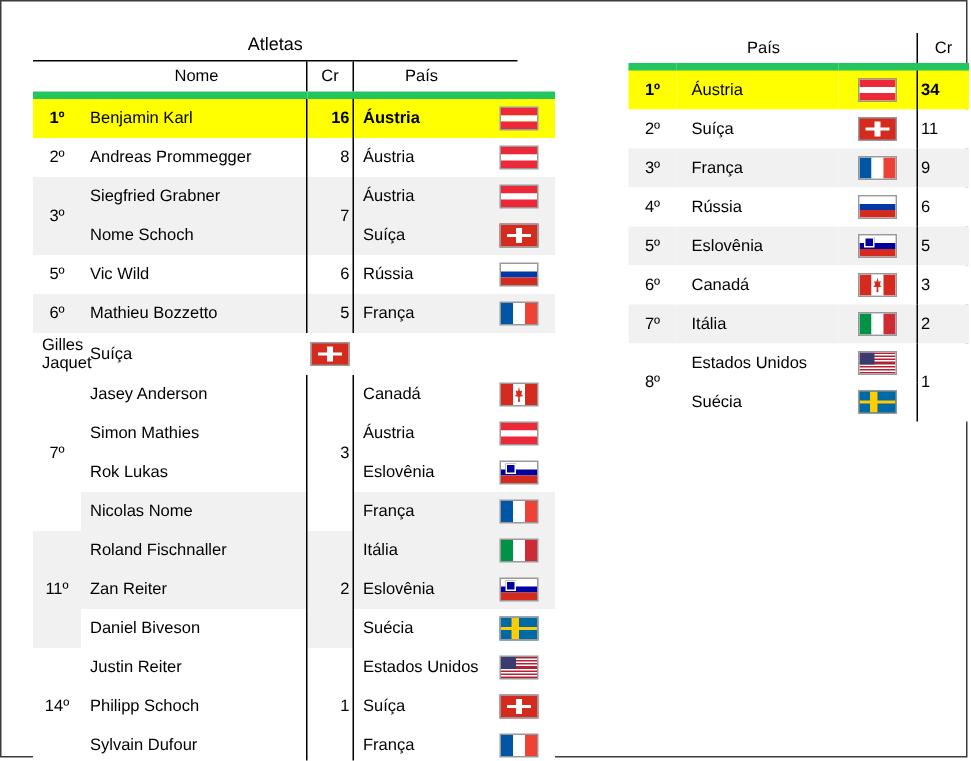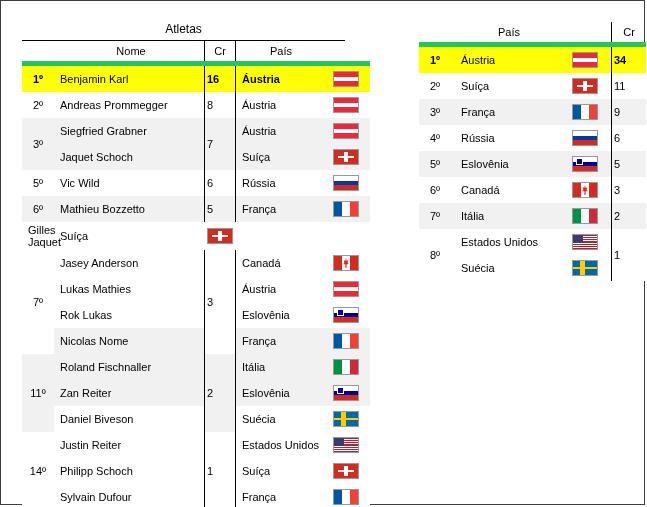--- a/index.html
+++ b/index.html
@@ -54,21 +54,21 @@
   table.grid td {
     font-size: 11px;
     padding: 2px 2px;
     height: 22px;
     vertical-align: middle;
   }
 
   
   .c-rank   { width: 28px; text-align: center; }
   .c-name   { width: 142px; text-align: left; padding-left: 6px !important; }
-  .c-cr     { width: 26px; text-align: left; }
+  .c-cr     { width: 26px; text-align: right; }
   .c-country{ width: 78px; text-align: left; padding-left: 6px !important; }
   .c-flag   { width: 44px; text-align: center; }
 
   
   .k-rank   { width: 28px; text-align: center; }
   .k-country{ width: 96px; text-align: left; padding-left: 10px !important; }
   .k-flag   { width: 48px; text-align: center; }
   .k-cr     { width: 30px; }
 
   .vsep-left { border-left: 1px solid #000000; }
@@ -177,21 +177,21 @@
           <td class="c-flag"><span class="flag fl-austria"><span class="h3 b1"></span><span class="h3 b2"></span><span class="h3 b3"></span></span></td>
         </tr>
         <tr class="row-shade">
           <td class="c-rank" rowspan="2">3º</td>
           <td class="c-name">Siegfried Grabner</td>
           <td class="c-cr vsep-left vsep-right" rowspan="2">7</td>
           <td class="c-country">Áustria</td>
           <td class="c-flag"><span class="flag fl-austria"><span class="h3 b1"></span><span class="h3 b2"></span><span class="h3 b3"></span></span></td>
         </tr>
         <tr class="row-shade">
-          <td class="c-name">Jaquet Schoch</td>
+          <td class="c-name">Nome Schoch</td>
           <td class="c-country">Suíça</td>
           <td class="c-flag"><span class="flag fl-suica"><span class="cr-v"></span><span class="cr-h"></span></span></td>
         </tr>
         <tr class="row-plain">
           <td class="c-rank" rowspan="1">5º</td>
           <td class="c-name">Vic Wild</td>
           <td class="c-cr vsep-left vsep-right" rowspan="1">6</td>
           <td class="c-country">Rússia</td>
           <td class="c-flag"><span class="flag fl-russia"><span class="h3 b1"></span><span class="h3 b2"></span><span class="h3 b3"></span></span></td>
         </tr>
@@ -208,21 +208,21 @@
           <td class="c-flag"><span class="flag fl-suica"><span class="cr-v"></span><span class="cr-h"></span></span></td>
         </tr>
         <tr class="row-plain">
           <td class="c-rank" rowspan="4">7º</td>
           <td class="c-name">Jasey Anderson</td>
           <td class="c-cr vsep-left vsep-right" rowspan="4">3</td>
           <td class="c-country">Canadá</td>
           <td class="c-flag"><span class="flag fl-canada"><span class="v3 s1"></span><span class="v3 s2"></span><span class="v3 s3"></span><span class="leaf"></span></span></td>
         </tr>
         <tr class="row-plain">
-          <td class="c-name">Lukas Mathies</td>
+          <td class="c-name">Simon Mathies</td>
           <td class="c-country">Áustria</td>
           <td class="c-flag"><span class="flag fl-austria"><span class="h3 b1"></span><span class="h3 b2"></span><span class="h3 b3"></span></span></td>
         </tr>
         <tr class="row-plain">
           <td class="c-name">Rok Lukas</td>
           <td class="c-country">Eslovênia</td>
           <td class="c-flag"><span class="flag fl-eslovenia"><span class="h3 b1"></span><span class="h3 b2"></span><span class="h3 b3"></span><span class="crest"></span></span></td>
         </tr>
         <tr class="row-shade">
           <td class="c-name">Nicolas Nome</td>

